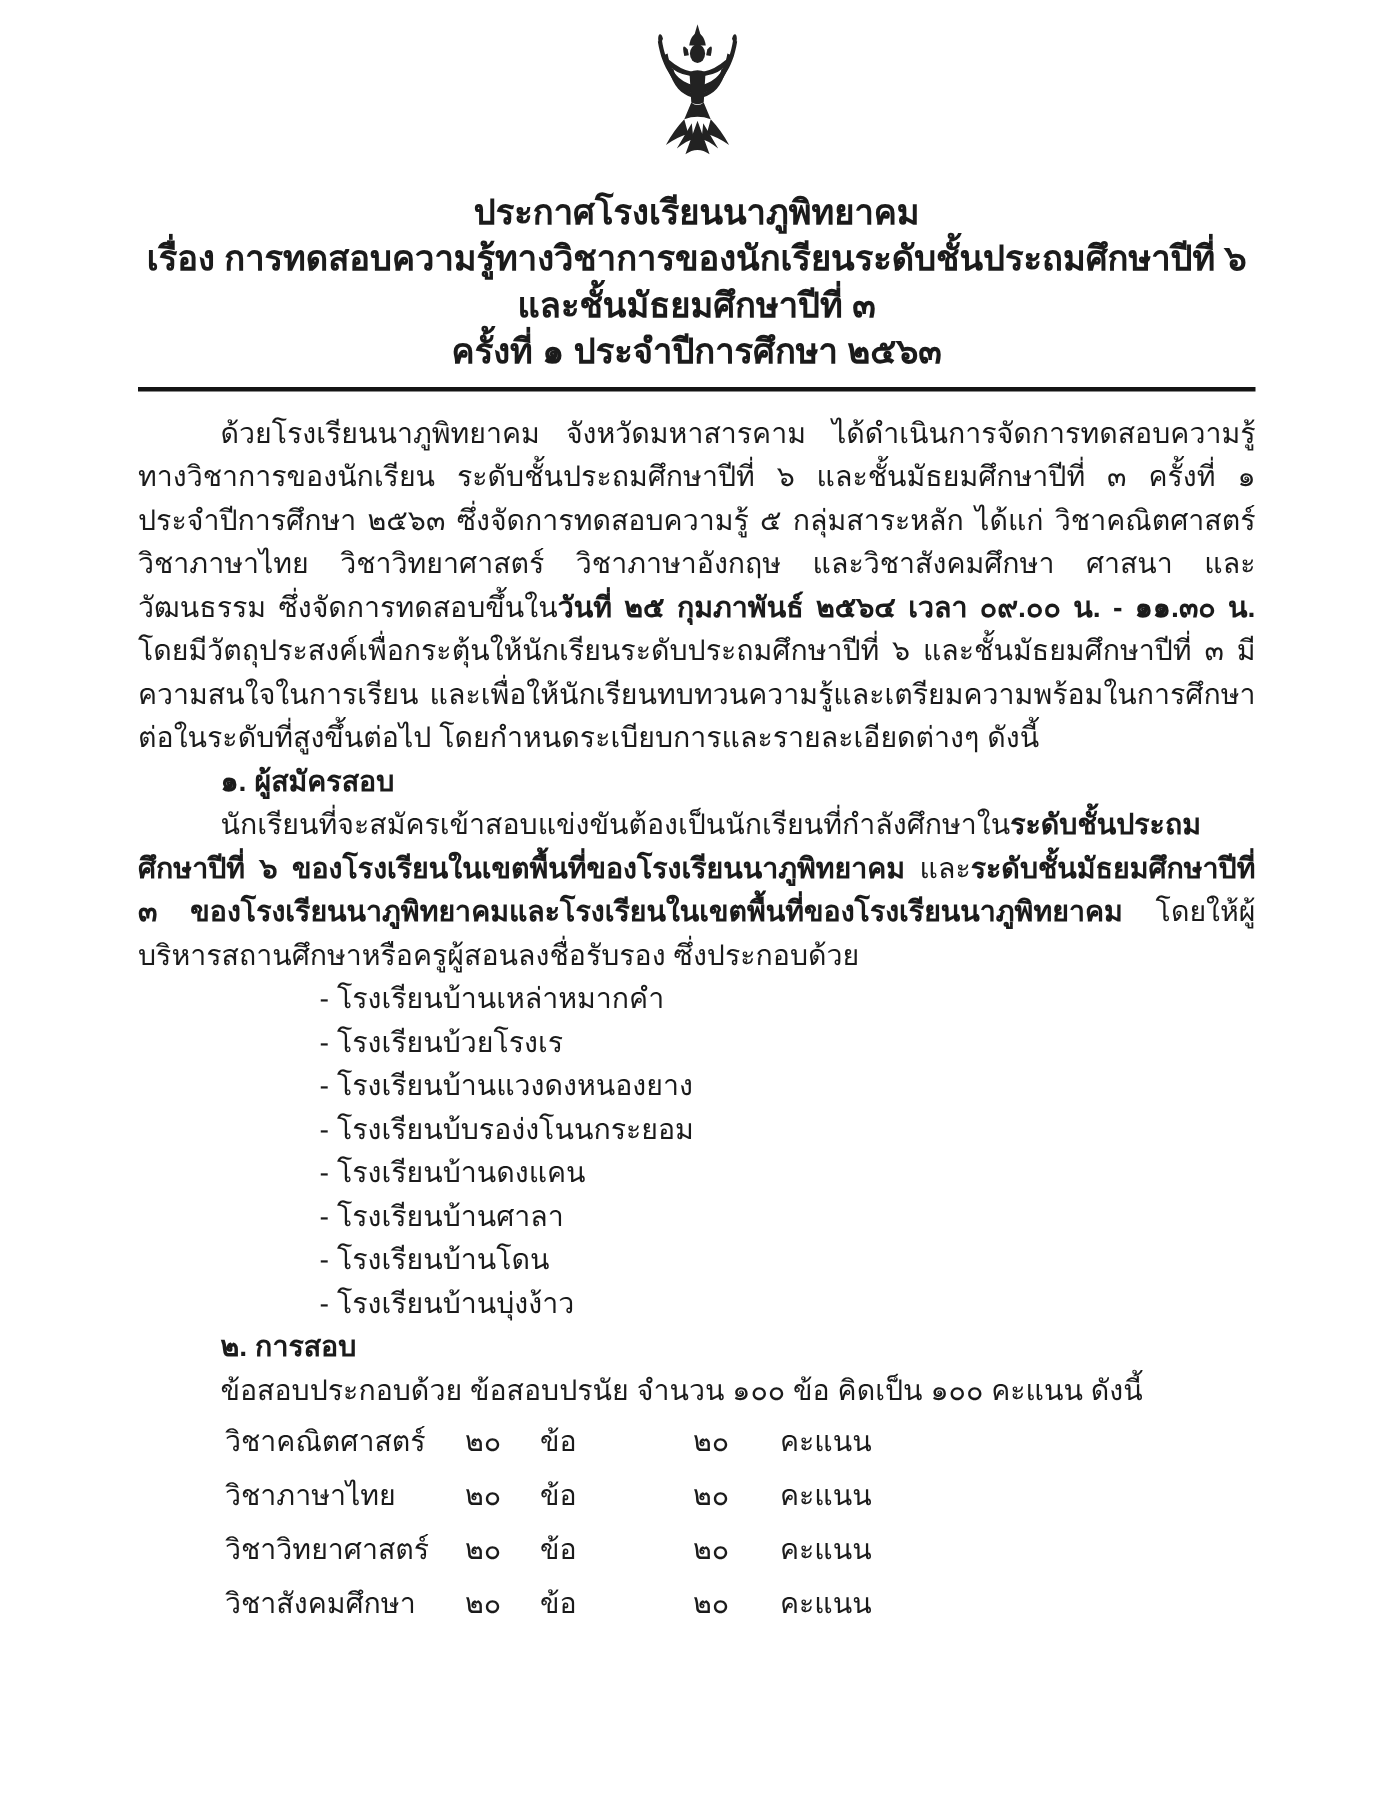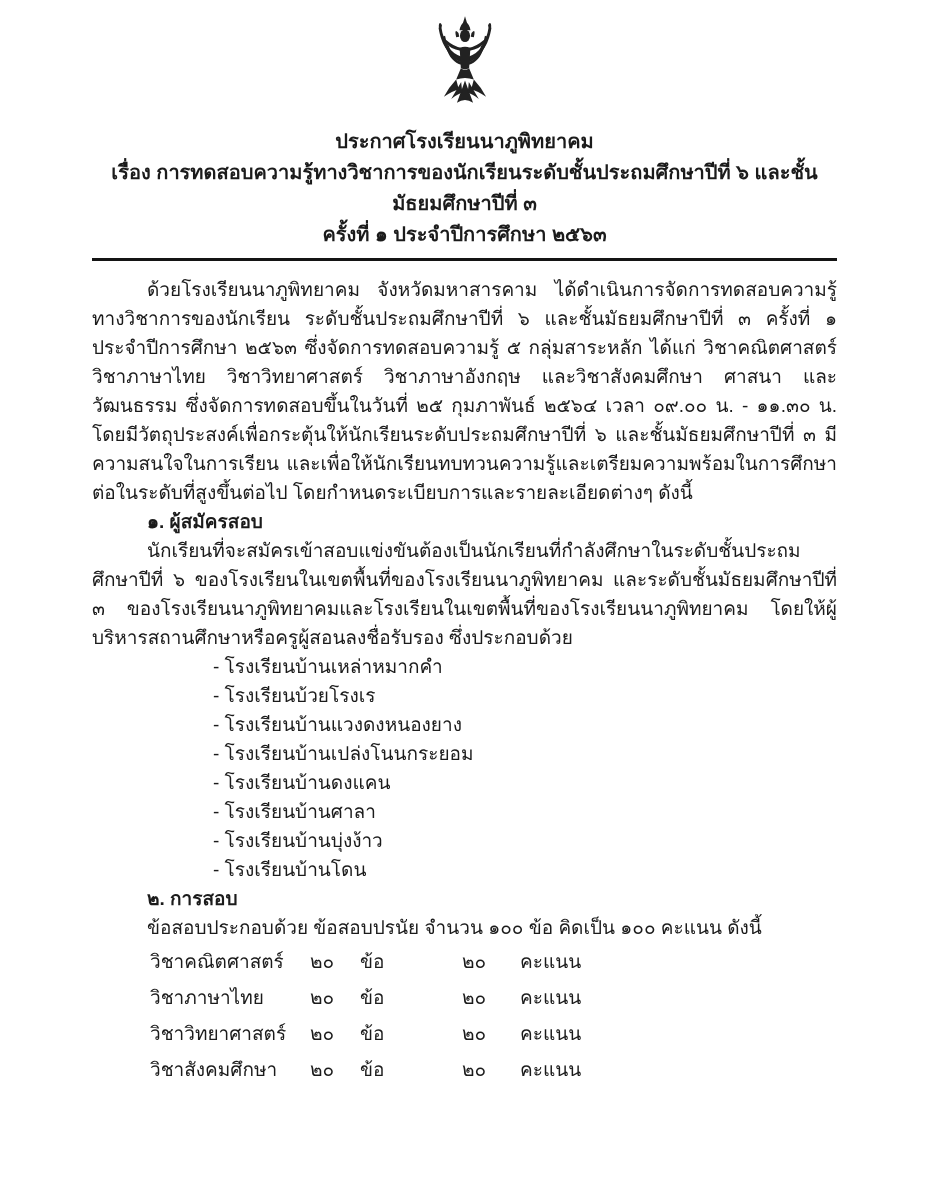--- a/index.html
+++ b/index.html
@@ -23,41 +23,41 @@
   }
   .emblem-wrap {
     display: flex;
     justify-content: center;
     margin-bottom: 10px;
   }
   .emblem-wrap svg { display: block; }
   .title-block {
     text-align: center;
     font-weight: bold;
-    font-size: 20px;
+    font-size: 23px;
     line-height: 31px;
     margin: 2px 0 8px 0;
   }
   .rule {
     border: none;
     border-top: 3px solid #141414;
     margin: 8px 0 14px 0;
   }
   .para {
     margin: 0;
     text-align: justify;
     text-indent: 55px;
   }
   .para.no-justify { text-align: left; }
   .sec-heading {
     font-weight: bold;
     margin: 0;
     padding-left: 55px;
   }
-  .bold { font-weight: normal; }
+  .bold { font-weight: bold; }
   .school-list {
     margin: 0;
     padding-left: 121px;
   }
   .school-item {
     line-height: 29px;
   }
   .score-table {
     margin: 2px 0 0 58px;
   }
@@ -125,25 +125,25 @@
 
   <p class="para"><span>ด้วยโรงเรียนนาภูพิทยาคม จังหวัดมหาสารคาม ได้ดำเนินการจัดการทดสอบความรู้ทางวิชาการของนักเรียน ระดับชั้นประถมศึกษาปีที่ ๖ และชั้นมัธยมศึกษาปีที่ ๓ ครั้งที่ ๑ ประจำปีการศึกษา ๒๕๖๓ ซึ่งจัดการทดสอบความรู้ ๕ กลุ่มสาระหลัก ได้แก่ วิชาคณิตศาสตร์ วิชาภาษาไทย วิชาวิทยาศาสตร์ วิชาภาษาอังกฤษ และวิชาสังคมศึกษา ศาสนา และวัฒนธรรม ซึ่งจัดการทดสอบขึ้นใน</span><span class="bold">วันที่ ๒๕ กุมภาพันธ์ ๒๕๖๔ เวลา ๐๙.๐๐ น. - ๑๑.๓๐ น.</span><span> โดยมีวัตถุประสงค์เพื่อกระตุ้นให้นักเรียนระดับประถมศึกษาปีที่ ๖ และชั้นมัธยมศึกษาปีที่ ๓ มีความสนใจในการเรียน และเพื่อให้นักเรียนทบทวนความรู้และเตรียมความพร้อมในการศึกษาต่อในระดับที่สูงขึ้นต่อไป โดยกำหนดระเบียบการและรายละเอียดต่างๆ ดังนี้</span></p>
 
   <p class="sec-heading">๑. ผู้สมัครสอบ</p>
   <p class="para"><span>นักเรียนที่จะสมัครเข้าสอบแข่งขันต้องเป็นนักเรียนที่กำลังศึกษาใน</span><span class="bold">ระดับชั้นประถมศึกษาปีที่ ๖ ของโรงเรียนในเขตพื้นที่ของโรงเรียนนาภูพิทยาคม</span><span> และ</span><span class="bold">ระดับชั้นมัธยมศึกษาปีที่ ๓ ของโรงเรียนนาภูพิทยาคมและโรงเรียนในเขตพื้นที่ของโรงเรียนนาภูพิทยาคม</span><span> โดยให้ผู้บริหารสถานศึกษาหรือครูผู้สอนลงชื่อรับรอง ซึ่งประกอบด้วย</span></p>
 
   <div class="school-list">
     <div class="school-item">- โรงเรียนบ้านเหล่าหมากคำ</div>
       <div class="school-item">- โรงเรียนบ้วยโรงเร</div>
       <div class="school-item">- โรงเรียนบ้านแวงดงหนองยาง</div>
-      <div class="school-item">- โรงเรียนบ้านเปล่งโนนกระยอม</div>
+      <div class="school-item">- โรงเรียนบ้บรอง่งโนนกระยอม</div>
       <div class="school-item">- โรงเรียนบ้านดงแคน</div>
       <div class="school-item">- โรงเรียนบ้านศาลา</div>
+      <div class="school-item">- โรงเรียนบ้านโดน</div>
       <div class="school-item">- โรงเรียนบ้านบุ่งง้าว</div>
-      <div class="school-item">- โรงเรียนบ้านโดน</div>
   </div>
 
   <p class="sec-heading">๒. การสอบ</p>
   <p class="para no-justify">ข้อสอบประกอบด้วย ข้อสอบปรนัย จำนวน ๑๐๐ ข้อ คิดเป็น ๑๐๐ คะแนน ดังนี้</p>
 
   <div class="score-table">
     <div class="score-row">
         <span class="c-subject">วิชาคณิตศาสตร์</span>
         <span class="c-count">๒๐</span>
         <span class="c-unit">ข้อ</span>

